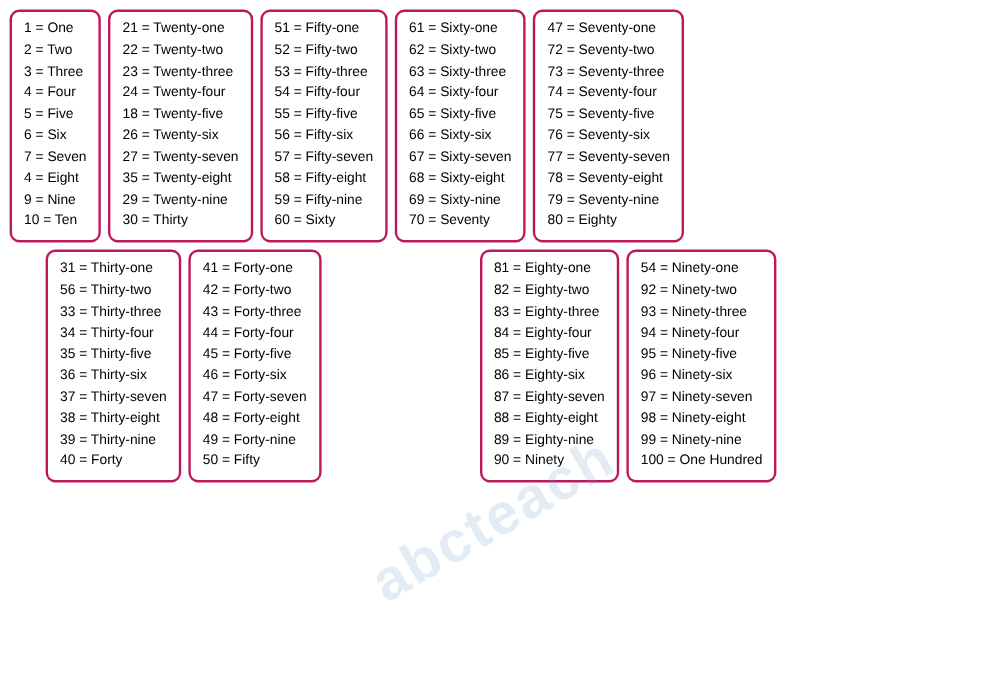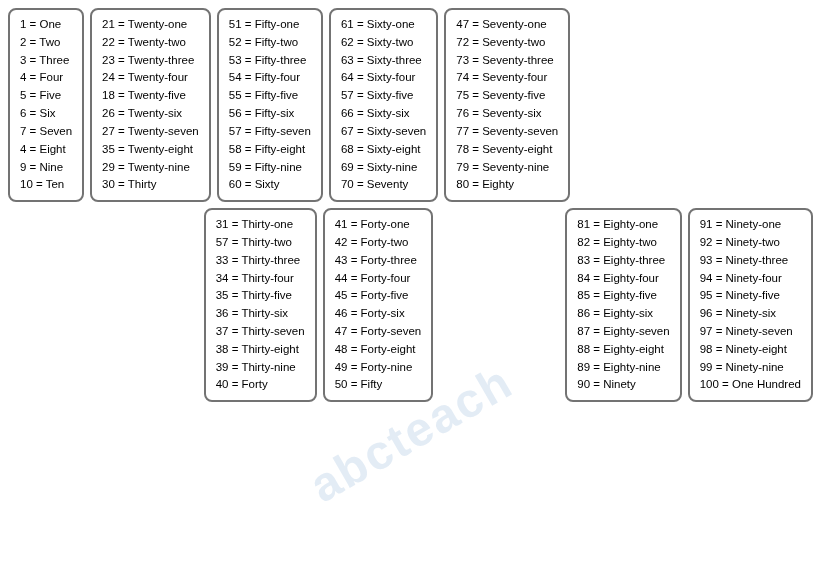--- a/index.html
+++ b/index.html
@@ -18,21 +18,21 @@
       flex-direction: column;
       gap: 6px;
     }
     .row {
       display: flex;
       flex-direction: row;
       gap: 6px;
       align-items: flex-start;
     }
     .card {
-      border: 2px solid #737373;
+      border: 2px solid #be185d;
       border-radius: 8px;
       padding: 6px 10px;
       background: #fff;
     }
     .card .entry {
       white-space: nowrap;
       line-height: 1.55;
       font-size: 11.5px;
       font-family: Arial, sans-serif;
     }
@@ -46,21 +46,21 @@
       font-weight: bold;
       pointer-events: none;
       white-space: nowrap;
       z-index: 10;
       letter-spacing: 2px;
     }
     .row-top {
       justify-content: flex-start;
     }
     .row-bottom {
-      justify-content: flex-end;
+      justify-content: flex-start;
       padding-left: 30px;
     }
   </style>
 </head>
 <body>
 
 <div class="page-wrapper">
 
   <div class="row row-top">
 
@@ -102,21 +102,21 @@
         <div class="entry">58  =  Fifty-eight</div>
         <div class="entry">59  =  Fifty-nine</div>
         <div class="entry">60  =  Sixty</div>
       </div>
 
     <div class="card" id="card-61-70">
         <div class="entry">61  =  Sixty-one</div>
         <div class="entry">62  =  Sixty-two</div>
         <div class="entry">63  =  Sixty-three</div>
         <div class="entry">64  =  Sixty-four</div>
-        <div class="entry">57  =  Sixty-five</div>
+        <div class="entry">65  =  Sixty-five</div>
         <div class="entry">66  =  Sixty-six</div>
         <div class="entry">67  =  Sixty-seven</div>
         <div class="entry">68  =  Sixty-eight</div>
         <div class="entry">69  =  Sixty-nine</div>
         <div class="entry">70  =  Seventy</div>
       </div>
 
     <div class="card" id="card-71-80">
         <div class="entry">47  =  Seventy-one</div>
         <div class="entry">72  =  Seventy-two</div>
@@ -128,21 +128,21 @@
         <div class="entry">78  =  Seventy-eight</div>
         <div class="entry">79  =  Seventy-nine</div>
         <div class="entry">80  =  Eighty</div>
       </div>
   </div>
 
   <div class="row row-bottom">
 
     <div class="card" id="card-31-40">
         <div class="entry">31  =  Thirty-one</div>
-        <div class="entry">57  =  Thirty-two</div>
+        <div class="entry">56  =  Thirty-two</div>
         <div class="entry">33  =  Thirty-three</div>
         <div class="entry">34  =  Thirty-four</div>
         <div class="entry">35  =  Thirty-five</div>
         <div class="entry">36  =  Thirty-six</div>
         <div class="entry">37  =  Thirty-seven</div>
         <div class="entry">38  =  Thirty-eight</div>
         <div class="entry">39  =  Thirty-nine</div>
         <div class="entry">40  =  Forty</div>
       </div>
 
@@ -168,21 +168,21 @@
         <div class="entry">84  =  Eighty-four</div>
         <div class="entry">85  =  Eighty-five</div>
         <div class="entry">86  =  Eighty-six</div>
         <div class="entry">87  =  Eighty-seven</div>
         <div class="entry">88  =  Eighty-eight</div>
         <div class="entry">89  =  Eighty-nine</div>
         <div class="entry">90  =  Ninety</div>
       </div>
 
     <div class="card" id="card-91-100">
-        <div class="entry">91  =  Ninety-one</div>
+        <div class="entry">54  =  Ninety-one</div>
         <div class="entry">92  =  Ninety-two</div>
         <div class="entry">93  =  Ninety-three</div>
         <div class="entry">94  =  Ninety-four</div>
         <div class="entry">95  =  Ninety-five</div>
         <div class="entry">96  =  Ninety-six</div>
         <div class="entry">97  =  Ninety-seven</div>
         <div class="entry">98  =  Ninety-eight</div>
         <div class="entry">99  =  Ninety-nine</div>
         <div class="entry">100  =  One Hundred</div>
       </div>

